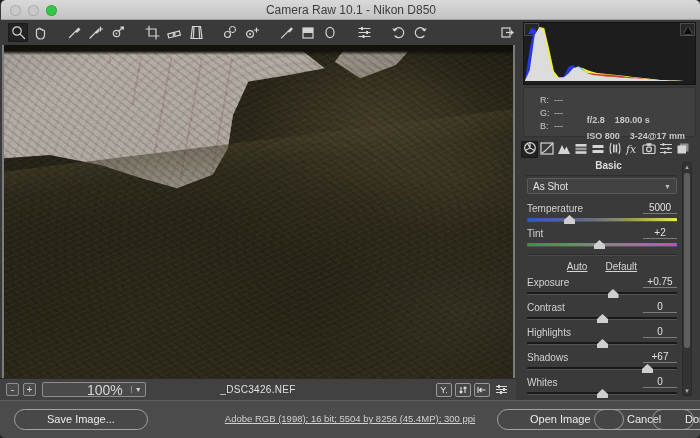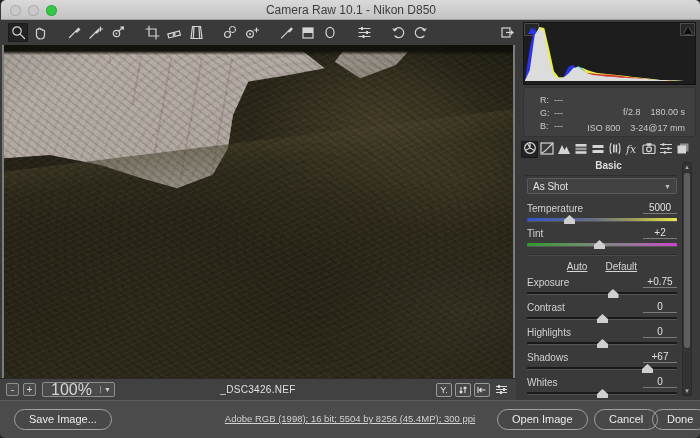--- a/index.html
+++ b/index.html
@@ -72,21 +72,21 @@
   #ph-vig { background:radial-gradient(ellipse 500px 340px at 45% 55%, rgba(0,0,0,0) 55%, rgba(0,0,0,.30) 100%); }
   
   #image-footer {
     position:absolute; left:0; top:378px; width:516px; height:22px;
     background:#414141; border-top:1px solid #2a2a2a;
     display:flex; align-items:center; padding:0 6px; color:#d6d6d6; font-size:10px;
   }
   .zbtn { width:13px; height:13px; border:1px solid #8f8f8f; border-radius:2px; color:#dadada;
     font-size:10px; line-height:11px; text-align:center; margin-right:4px; background:#4a4a4a; }
   #zoom-select { display:flex; align-items:center; border:1px solid #8f8f8f; border-radius:2px; background:#4a4a4a; height:15px; margin-left:2px; }
-  #zoom-select .zval { padding:0 8px; font-size:16px; }
+  #zoom-select .zval { padding:0 8px; font-size:14px;margin-left:36px; }
   #zoom-select .zchev { border-left:1px solid #8f8f8f; width:14px; text-align:center; font-size:7px; color:#cfcfcf; }
   #filename { position:absolute; left:0; right:0; text-align:center; font-size:10px; color:#e0e0e0; letter-spacing:.3px; }
   #preview-btns { margin-left:auto; display:flex; align-items:center; gap:3px; z-index:2; }
   .pbtn { min-width:16px; height:14px; border:1px solid #9a9a9a; border-radius:2px; background:#474747;
     color:#e2e2e2; font-size:9px; display:flex; align-items:center; justify-content:center; padding:0 2px; }
   .pbtn.noborder { border:none; background:none; }
   
   #right-panel { position:absolute; left:517px; top:20px; width:183px; height:380px; background:#3a3a3a; }
   #histogram-box {
     position:absolute; left:6px; top:2px; width:173px; height:63px;
@@ -99,21 +99,21 @@
   .cliptri { position:absolute; left:3px; top:3px; width:0; height:0; border-left:4.5px solid transparent; border-right:4.5px solid transparent; }
   #clip-shadows .cliptri { border-bottom:7px solid #2637e6; }
   #clip-highlights .cliptri { border-bottom:7px solid #0b0b0b; filter:drop-shadow(0 0 1px #888); }
   #exif-box {
     position:absolute; left:6px; top:67px; width:173px; height:50px;
     background:#404040; border:1px solid #333; border-radius:2px;
     font-size:9px; color:#c9c9c9;
   }
   #rgb-col { position:absolute; left:16px; top:6px; line-height:13px; }
   #rgb-col .lab { display:inline-block; width:14px; }
-  #exif-col { position:absolute; right:10px; top:16px; text-align:right; line-height:16px; }
+  #exif-col { position:absolute; right:10px; top:24px; text-align:left; line-height:16px;font-weight:bold; }
   #exif-col .sp { display:inline-block; width:10px; }
   
   #panel-tabs { position:absolute; left:4px; top:121px; width:176px; height:18px; display:flex; }
   .ptab { width:17px; height:17px; display:flex; align-items:center; justify-content:center; border-radius:2px; }
   .ptab.selected { background:#232323; box-shadow:inset 0 0 0 1px #191919; }
   #panel-header { position:absolute; left:0; top:140px; width:183px; height:14px; text-align:center;
     font-size:10px; color:#dcdcdc; font-weight:bold; }
   #panel-menu-icon { position:absolute; right:8px; top:2px; }
   #panel-header .hline { position:absolute; left:8px; right:24px; bottom:-2px; border-bottom:1px solid #2e2e2e; }
   
@@ -138,21 +138,21 @@
   
   #panel-scroll { position:absolute; left:165px; top:142px; width:10px; height:234px;
     background:#333; border:1px solid #2a2a2a; border-radius:2px; }
   #panel-scroll .arr { position:absolute; left:0; width:8px; text-align:center; font-size:6px; color:#aaa; }
   #panel-scroll .arr.up { top:1px; } #panel-scroll .arr.dn { bottom:1px; }
   #panel-thumb { position:absolute; left:1px; top:10px; width:6px; height:175px; background:#5f5f5f; border-radius:3px; }
   
   #bottom-bar { position:absolute; left:0; top:400px; width:700px; height:38px;
     background:#4b4b4b; border-top:1px solid #5e5e5e; border-radius:0 0 5px 5px; }
   .pill { position:absolute; top:8px; height:21px; border:1px solid #a2a2a2; border-radius:11px;
-    background:rgba(0,0,0,.04); color:#ececec; font-size:11px; line-height:19px; padding:0 14px; text-align:center; }
+    background:rgba(0,0,0,.04); color:#ececec; font-size:11px; line-height:19px; padding:0 32px; text-align:center; }
   #save-btn { left:14px; }
   #workflow-link { position:absolute; left:0; right:0; top:12px; text-align:center;
     font-size:9.5px; color:#d2d2d2; text-decoration:underline; }
   #open-btn { left:497px; } #cancel-btn { left:594px; } #done-btn { left:652px; }
 </style>
 </head>
 <body>
 
 <div id="app">
 

